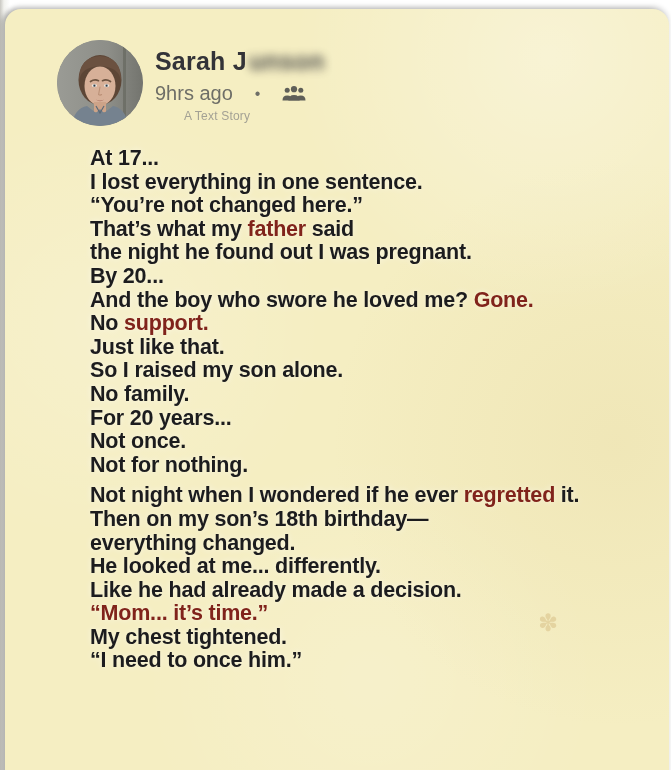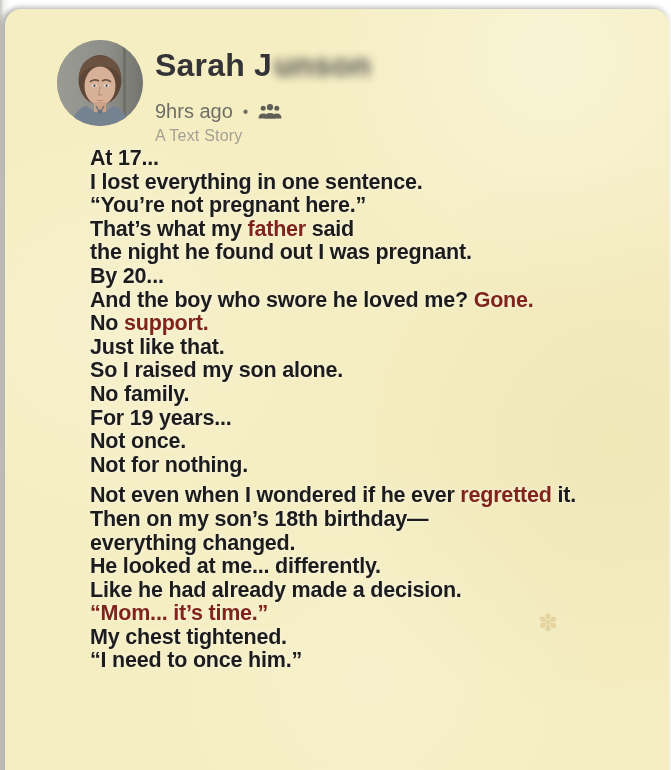--- a/index.html
+++ b/index.html
@@ -32,35 +32,35 @@
   
   .header{position:absolute;left:52px;top:31px;display:flex;align-items:flex-start;}
   .avatar{
     width:86px;height:86px;border-radius:50%;overflow:hidden;flex:0 0 auto;
     background:#8d8e88;
   }
   .avatar svg{display:block;width:86px;height:86px;}
   .header-text{margin-left:12px;padding-top:7px;}
   .name-row{display:flex;align-items:baseline;}
   .name{
-    font-size:32px;font-weight:700;color:var(--name);letter-spacing:0.2px;
+    font-size:25px;font-weight:700;color:var(--name);letter-spacing:0.2px;
   }
   .name.blurred{
     filter:blur(5px);
     opacity:0.85;
     margin-left:2px;
   }
   .meta-row{
-    margin-top:16px;display:flex;align-items:center;gap:10px;
+    margin-top:6px;display:flex;align-items:center;gap:22px;
     font-size:20px;color:var(--meta);
   }
   .meta-dot{font-size:16px;line-height:1;}
   .group-icon svg{display:block;}
   .subtitle{
-    margin-top:4px;font-size:16px;color:var(--subtitle);letter-spacing:0.2px;
+    margin-top:4px;font-size:12px;color:var(--subtitle);letter-spacing:0.2px;margin-left:29px;
   }
   
   .story{
     position:absolute;left:57px;top:138px;width:612px;margin-left:28px;
   }
   .story .line{
     font-size:21.5px;font-weight:700;line-height:23.6px;
     color:var(--body-text);white-space:nowrap;letter-spacing:-0.2px;
     text-shadow:0 0 6px rgba(255,255,255,0.55);
   }
@@ -132,33 +132,33 @@
           </svg>
         </span>
       </div>
       <div class="subtitle">A Text Story</div>
     </div>
   </div>
 
   <div class="story" id="story">
       <div class="line"><span>At 17...</span></div>
       <div class="line"><span>I lost everything in one sentence.</span></div>
-      <div class="line"><span>“You’re not pregnant here.”</span></div>
+      <div class="line"><span>“You’re not changed here.”</span></div>
       <div class="line"><span>That’s what my </span><span class="accent">father</span><span> said</span></div>
       <div class="line"><span>the night he found out I was pregnant.</span></div>
       <div class="line"><span>By 20...</span></div>
       <div class="line"><span>And the boy who swore he loved me? </span><span class="accent">Gone.</span></div>
       <div class="line"><span>No </span><span class="accent">support.</span></div>
       <div class="line"><span>Just like that.</span></div>
       <div class="line"><span>So I raised my son alone.</span></div>
       <div class="line"><span>No family.</span></div>
-      <div class="line"><span>For 19 years...</span></div>
+      <div class="line"><span>For 20 years...</span></div>
       <div class="line"><span>Not once.</span></div>
       <div class="line"><span>Not for nothing.</span></div>
-      <div class="line gap"><span>Not even when I wondered if he ever </span><span class="accent">regretted</span><span> it.</span></div>
+      <div class="line gap"><span>Not night when I wondered if he ever </span><span class="accent">regretted</span><span> it.</span></div>
       <div class="line"><span>Then on my son’s 18th birthday—</span></div>
       <div class="line"><span>everything changed.</span></div>
       <div class="line"><span>He looked at me... differently.</span></div>
       <div class="line"><span>Like he had already made a decision.</span></div>
       <div class="line"><span class="accent">“Mom... it’s time.”</span></div>
       <div class="line"><span>My chest tightened.</span></div>
       <div class="line"><span>“I need to once him.”</span></div>
     </div>
 
   <div class="flower">✽</div>

